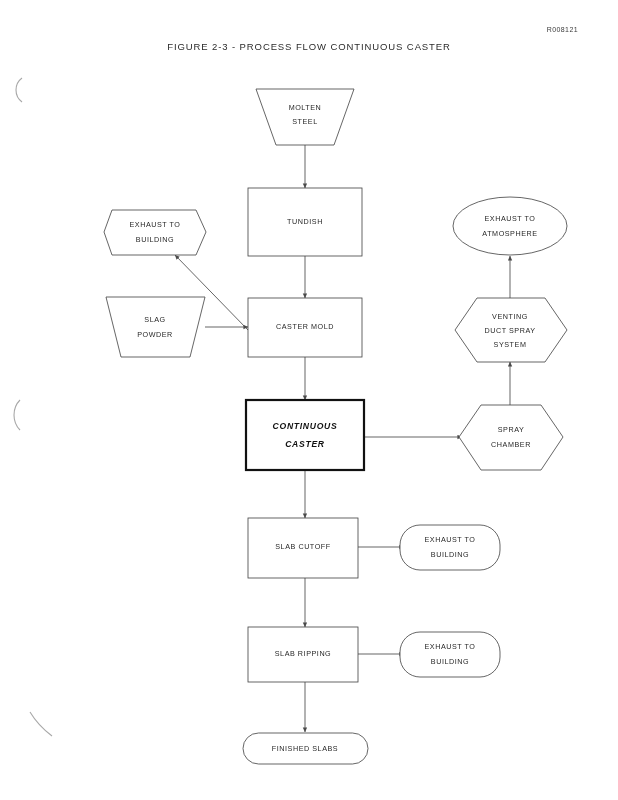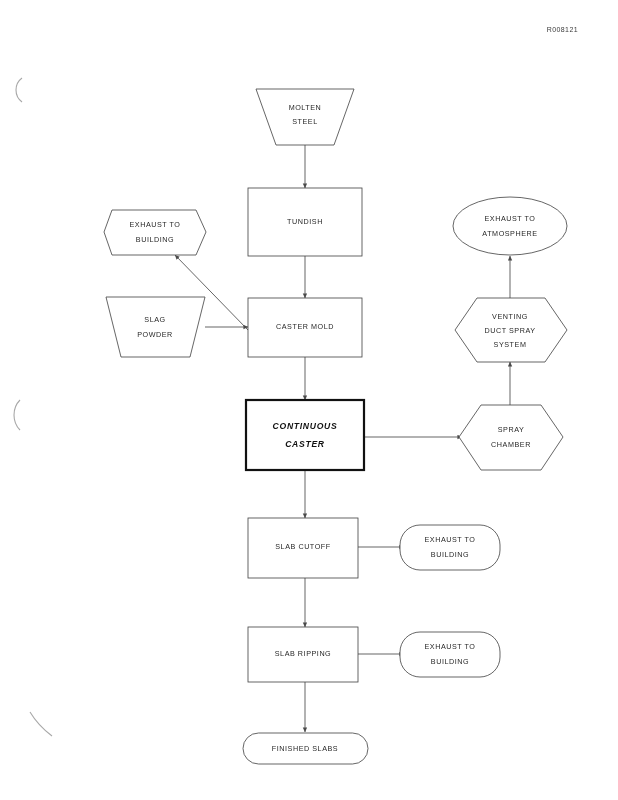--- a/index.html
+++ b/index.html
@@ -86,20 +86,21 @@
     fill: none;
     opacity: 0.75;
   }
 </style>
 </head>
 <body>
 
 <div id="page">
 
   <div class="doc-code">R008121</div>
+  <div class="fig-title">FIGURE 2-3 - PROCESS FLOW CONTINUOUS CASTER</div>
 
   <svg class="flow" viewBox="0 0 618 800">
     <defs>
       <marker id="arrow" markerWidth="7" markerHeight="7" refX="5.4" refY="2.6" orient="auto">
         <path d="M0,0 L5.6,2.6 L0,5.2 z" fill="#4a4a4a"></path>
       </marker>
     </defs>
 
     <path class="margin-mark" d="M22,78 C14,84 14,96 22,102"></path>
     <path class="margin-mark" d="M20,400 C12,408 12,422 20,430"></path>

